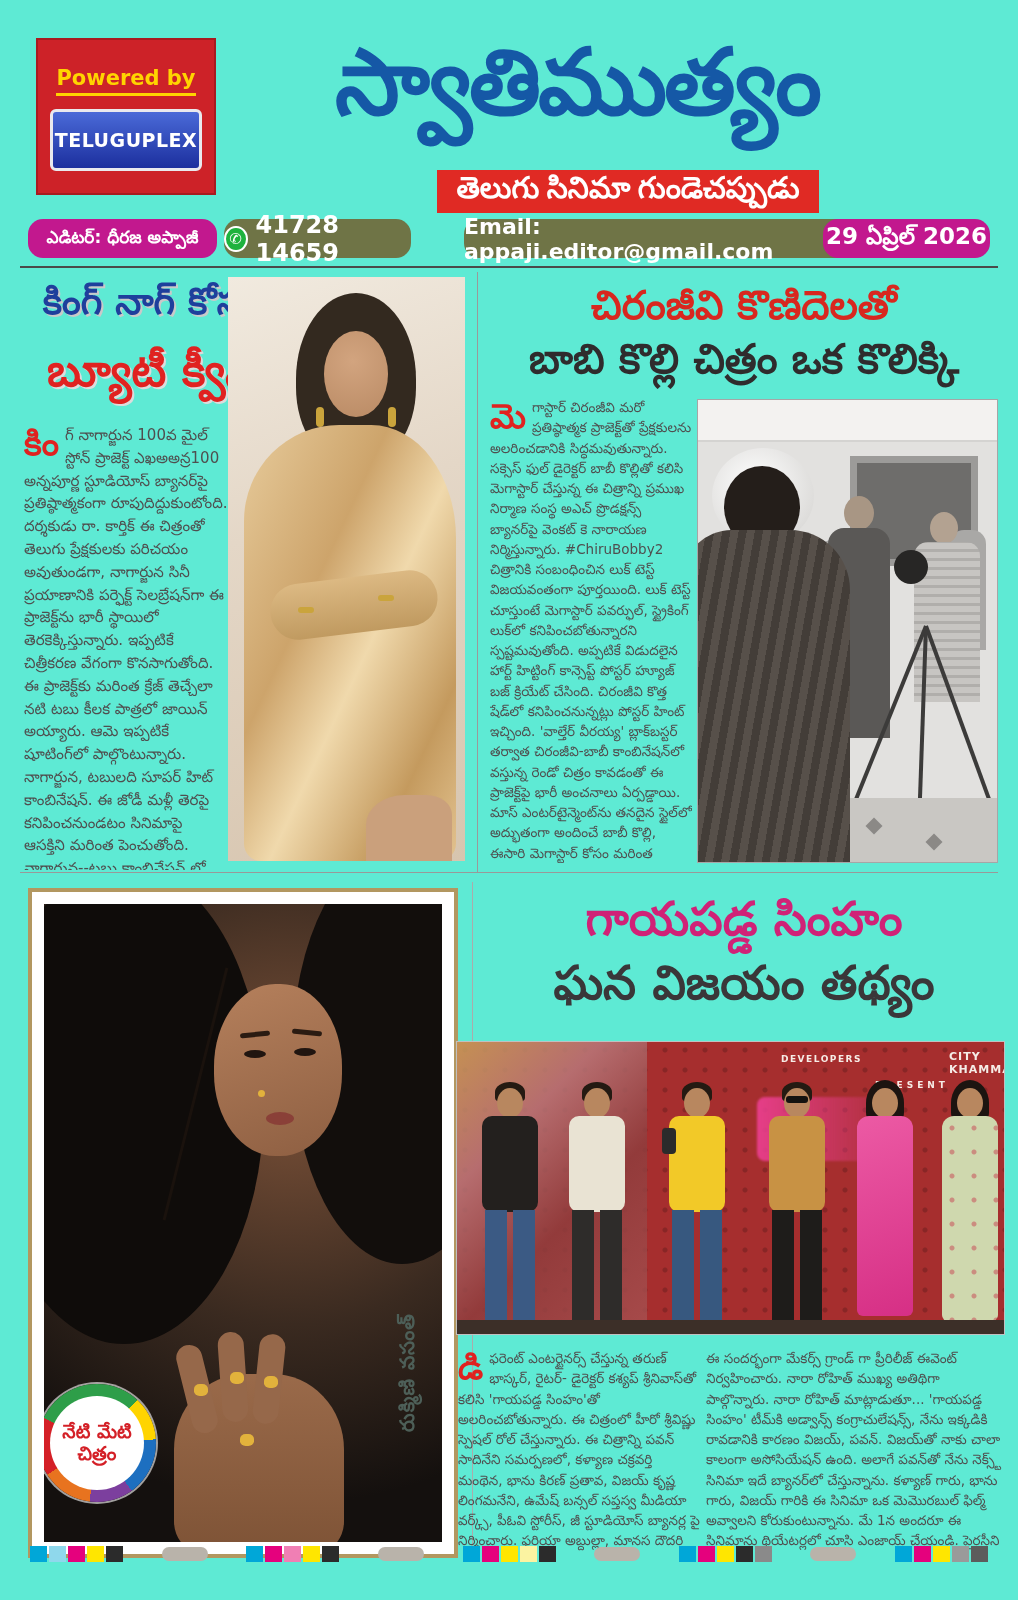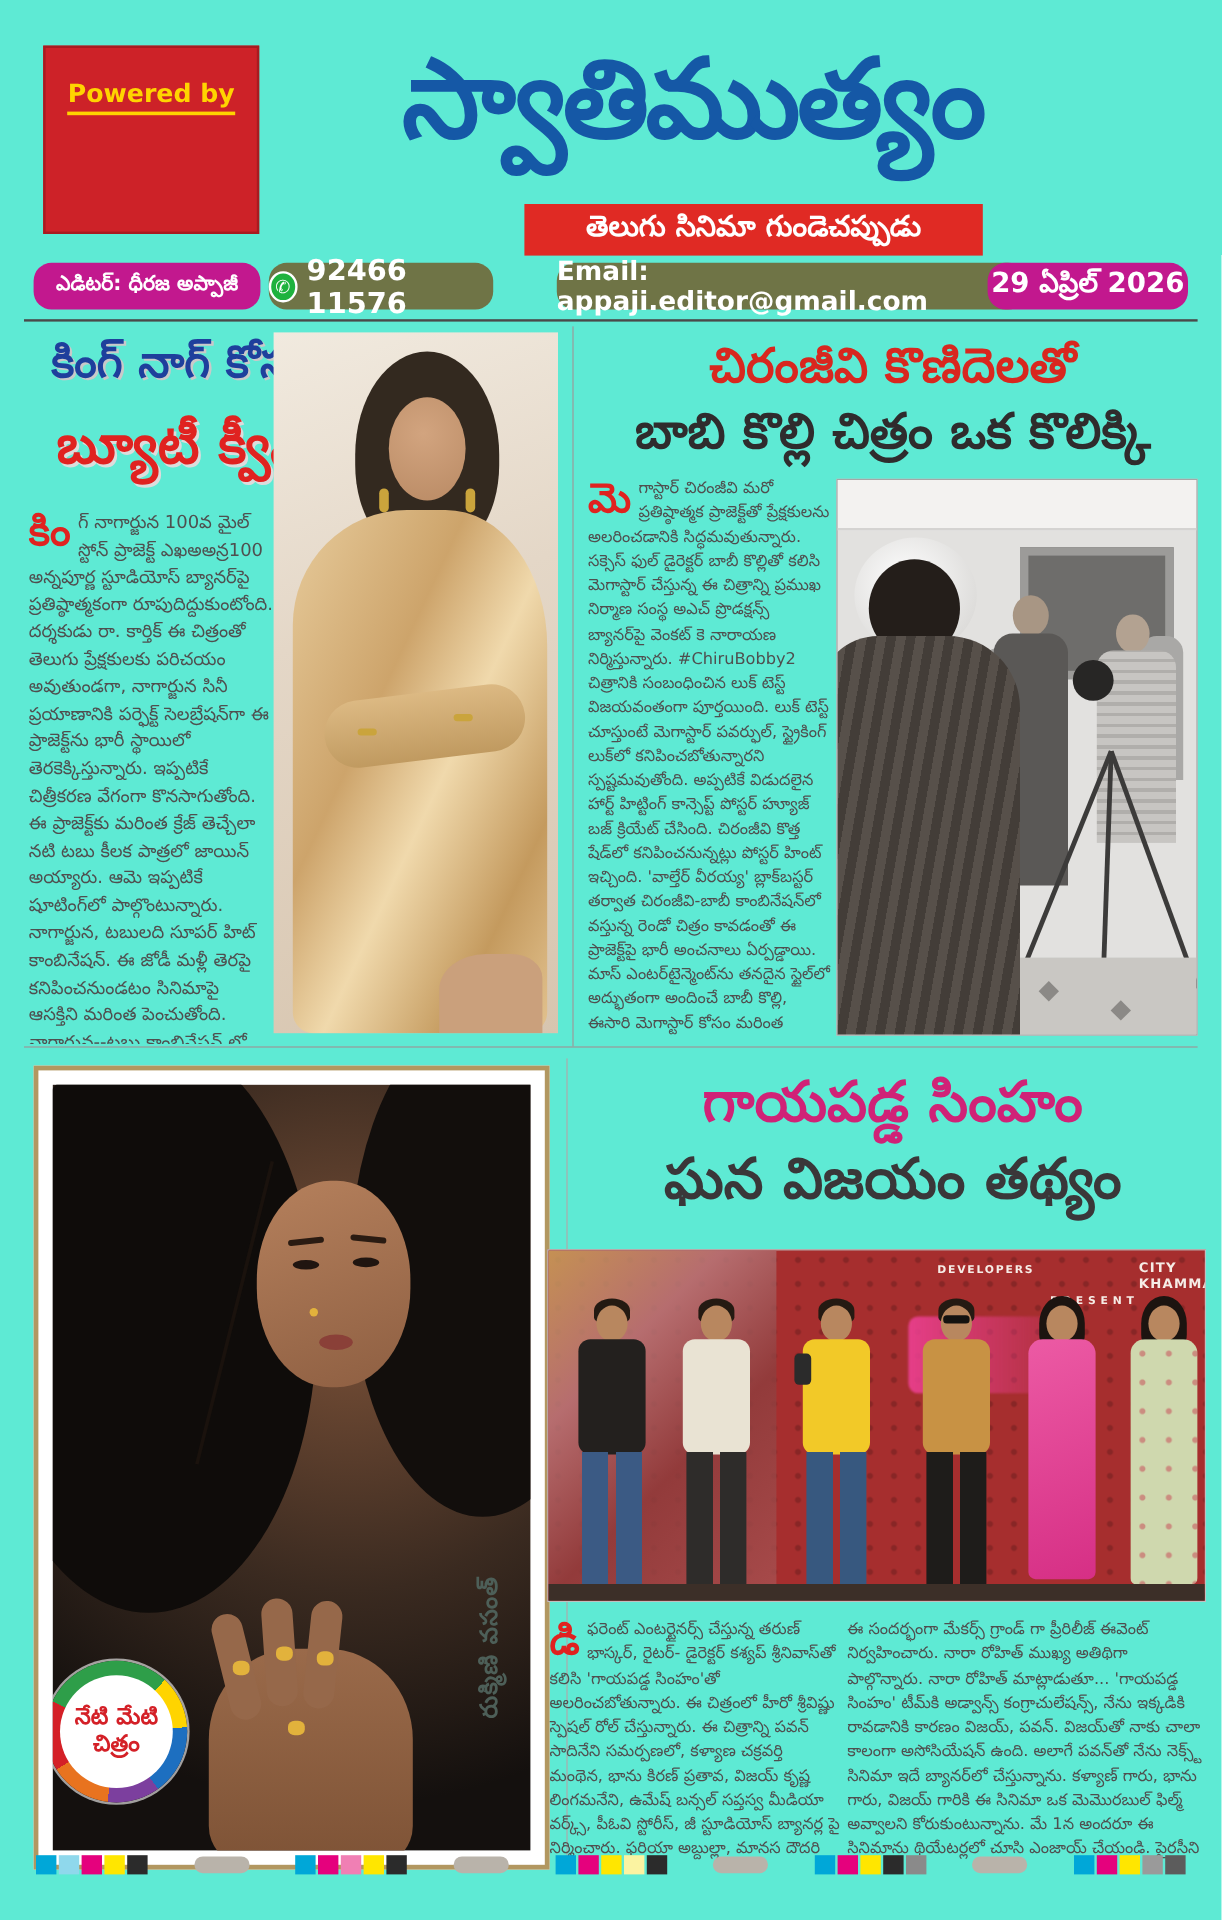--- a/index.html
+++ b/index.html
@@ -10,21 +10,21 @@
   
   #logo-box{left:36px;top:38px;width:180px;height:157px;background:#cd2228;border:2px solid #a81b20;
             display:flex;flex-direction:column;align-items:center;}
   #powered-by{margin-top:26px;color:#ffd400;font-weight:bold;font-size:21px;border-bottom:3px solid #ffd400;padding-bottom:3px;}
   #brand-plate{margin-top:13px;width:152px;height:62px;background:linear-gradient(180deg,#4a6ad8 0%,#1c2f9e 100%);
                border:3px solid #e9e9ee;border-radius:6px;display:flex;align-items:center;justify-content:center;
                color:#fff;font-weight:800;font-size:19px;letter-spacing:.5px;}
   #masthead-title{left:222px;top:22px;width:710px;height:142px;display:flex;align-items:center;justify-content:center;
                   color:#1558a6;font-weight:bold;font-size:92px;letter-spacing:-3px;white-space:nowrap;}
   #masthead-tagline{left:437px;top:170px;width:382px;height:43px;background:#e02a24;color:#fff;font-weight:bold;
-                    font-size:24px;display:flex;align-items:center;justify-content:center;}
+                    font-size:30px;display:flex;align-items:center;justify-content:center;font-family:Liberation Serif, serif;}
 
   
   .badge{top:219px;height:39px;color:#fff;font-weight:bold;display:flex;align-items:center;justify-content:center;border-radius:15px;}
   #editor-badge{left:28px;width:189px;background:#c2188e;font-size:17px;}
   #phone-badge{left:224px;width:187px;background:#6f7446;font-size:24px;gap:8px;}
   #whatsapp-icon{width:26px;height:26px;border-radius:50%;background:#1eb23e;border:2px solid #fff;color:#fff;
                  display:flex;align-items:center;justify-content:center;font-size:15px;}
   #email-badge{left:424px;width:391px;background:#6f7446;font-size:22px;margin-left:40px;}
   #date-badge{left:823px;width:167px;background:#c2188e;font-size:23px;}
   #header-rule{left:20px;top:266px;width:978px;height:2px;background:#4a4a4a;}
@@ -147,28 +147,29 @@
   .bar-sq{width:17px;height:16px;}
   .bar-pill{width:46px;height:14px;border-radius:7px;}
 </style>
 </head>
 <body>
 
 <div id="page">
 
   <div class="abs" id="logo-box">
     <div id="powered-by">Powered by</div>
+    <div id="brand-plate">TELUGUPLEX</div>
   </div>
   <div class="abs" id="masthead-title">స్వాతిముత్యం</div>
   <div class="abs" id="masthead-tagline">తెలుగు సినిమా గుండెచప్పుడు</div>
 
   <div class="abs badge" id="editor-badge">ఎడిటర్: ధీరజ అప్పాజీ</div>
   <div class="abs badge" id="phone-badge">
     <span id="whatsapp-icon">✆</span>
-    <span>92466 11576</span>
+    <span>41728 14659</span>
   </div>
   <div class="abs badge" id="email-badge">Email: appaji.editor@gmail.com</div>
   <div class="abs badge" id="date-badge">29 ఏప్రిల్ 2026</div>
   <div class="abs" id="header-rule"></div>
 
   <div class="abs hl" id="left-hl1">కింగ్ నాగ్ కోసం</div>
   <div class="abs hl" id="left-hl2">బ్యూటీ క్వీన్</div>
   <div class="abs" id="photo-tabu">
     <div class="hair"></div>
     <div class="face"></div>

